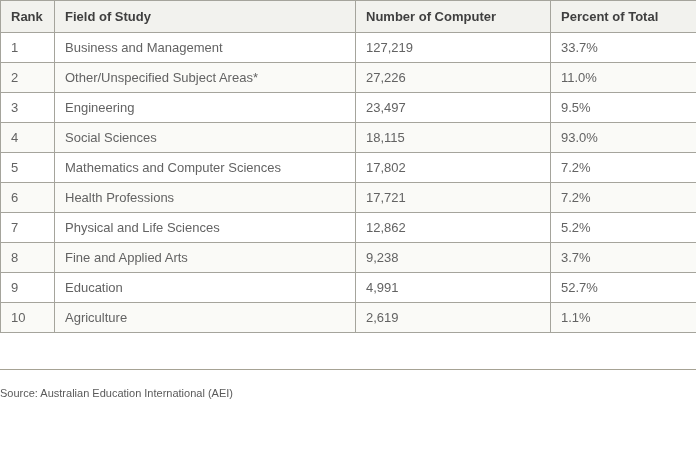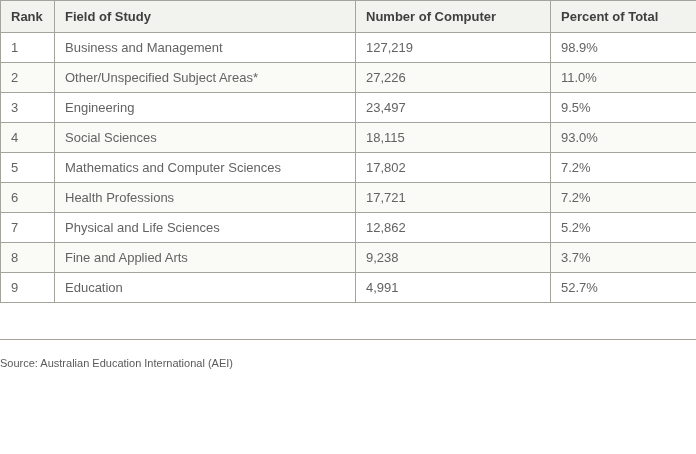--- a/index.html
+++ b/index.html
@@ -79,21 +79,21 @@
         <th>Field of Study</th>
         <th>Number of Computer</th>
         <th>Percent of Total</th>
       </tr>
     </thead>
     <tbody>
       <tr>
         <td>1</td>
         <td>Business and Management</td>
         <td>127,219</td>
-        <td>98.9%</td>
+        <td>33.7%</td>
       </tr>
       <tr>
         <td>2</td>
         <td>Other/Unspecified Subject Areas*</td>
         <td>27,226</td>
         <td>11.0%</td>
       </tr>
       <tr>
         <td>3</td>
         <td>Engineering</td>
@@ -129,20 +129,26 @@
         <td>Fine and Applied Arts</td>
         <td>9,238</td>
         <td>3.7%</td>
       </tr>
       <tr>
         <td>9</td>
         <td>Education</td>
         <td>4,991</td>
         <td>52.7%</td>
       </tr>
+      <tr>
+        <td>10</td>
+        <td>Agriculture</td>
+        <td>2,619</td>
+        <td>1.1%</td>
+      </tr>
     </tbody>
   </table>
 
   <hr class="footer-rule">
 
   <p class="footer-text footer-source">Source: Australian Education International (AEI)</p>
 
 </div>
 
 </body></html>

